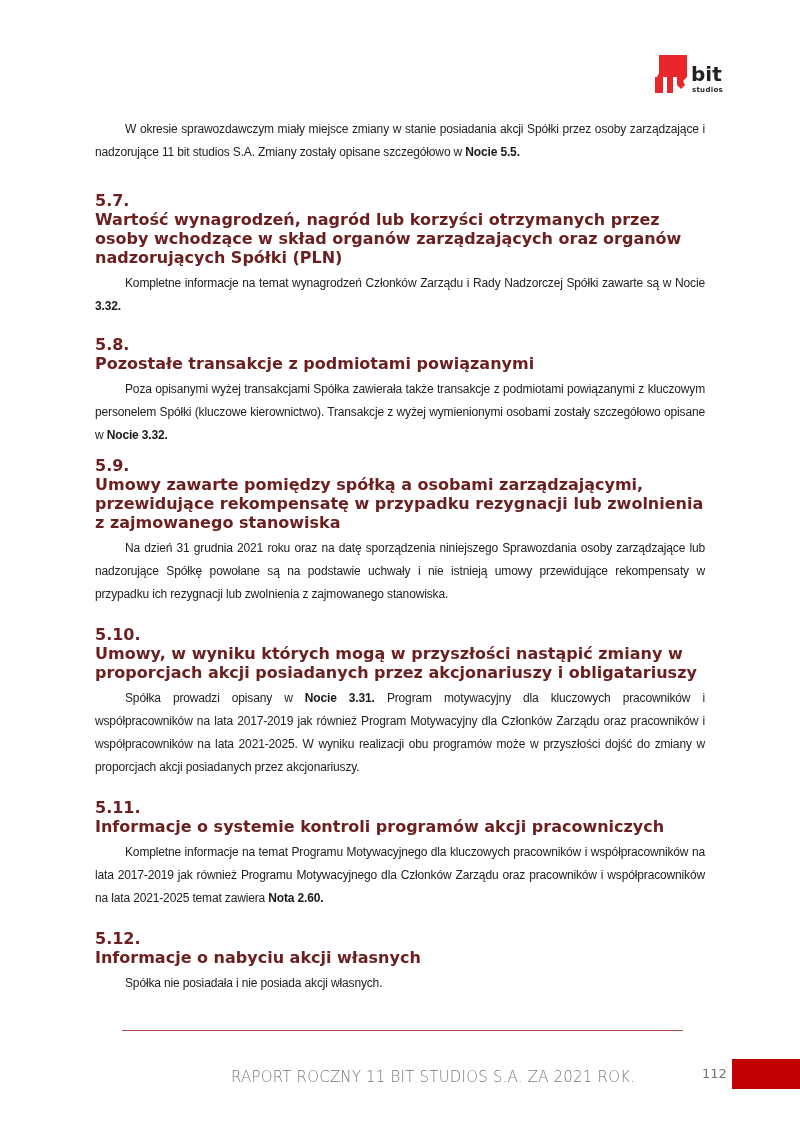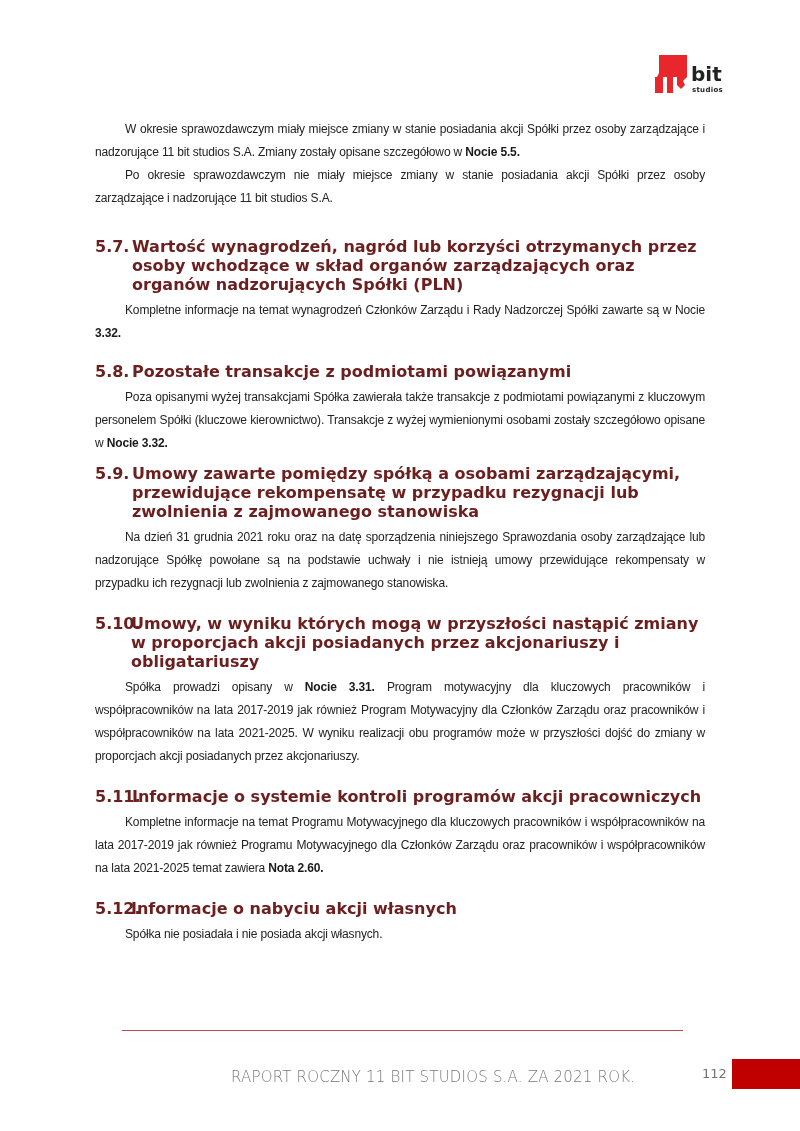--- a/index.html
+++ b/index.html
@@ -9,21 +9,21 @@
   .content { position:absolute; left:95px; top:118px; width:610px; }
   p.body { margin:0; font-size:12px; line-height:23px; text-align:justify;
            text-indent:30px; letter-spacing:-0.15px; }
   p.body b { font-weight:bold; color:#1a1a1a; }
   h2 { margin:0; color:#6b1f1f; font-family:"DejaVu Sans", sans-serif;
        font-weight:bold; font-size:16px; line-height:19px; display:flex; }
   h2 .num { flex:0 0 auto; width:37px; }
   h2 .num.wide { width:36px; }
   h2 .txt { flex:1; }
   .sec { margin-top:17px; }
-  .sec h2 { margin-bottom:5px; }
+  .sec h2 { margin-bottom:5px;flex-direction:column; }
   .footer-line { position:absolute; left:122px; top:1030px; width:561px; height:1px; background:#b74b4b; }
   .footer-text { position:absolute; left:231px; top:1068px; font-size:15px; color:#777;
                  letter-spacing:0.2px; font-family:"DejaVu Sans", sans-serif; font-weight:300; }
   .page-num { position:absolute; left:702px; top:1066px; font-size:13px; color:#737373;
               font-family:"DejaVu Sans", sans-serif; }
   .page-block { position:absolute; left:732px; top:1059px; width:68px; height:30px; background:#c00000; }
 </style>
 </head>
 <body>
 
@@ -31,21 +31,20 @@
   <svg width="80" height="44" viewBox="0 0 80 44">
     <polygon points="4,0 32,0 32,22 28,26 30,30 26,34 22,30 22,22 18,22 18,38 12,38 12,22 8,22 8,38 2,38 2,22 4,18" fill="#e8262b"></polygon>
     <polygon points="0,22 6,22 6,38 0,38" fill="#e8262b"></polygon>
     <text x="36" y="26" font-family="DejaVu Sans, sans-serif" font-weight="bold" font-size="20" fill="#222">bit</text>
     <text x="37" y="37" font-family="DejaVu Sans, sans-serif" font-weight="bold" font-size="7" fill="#222" letter-spacing="0.3">studios</text>
   </svg>
 </div>
 
 <div class="content">
   <p class="body"><span>W okresie sprawozdawczym miały miejsce zmiany w stanie posiadania akcji Spółki przez osoby zarządzające i nadzorujące 11 bit studios S.A. Zmiany zostały opisane szczegółowo w </span><b>Nocie 5.5.</b></p>
-  <p class="body"><span>Po okresie sprawozdawczym nie miały miejsce zmiany w stanie posiadania akcji Spółki przez osoby zarządzające i nadzorujące 11 bit studios S.A.</span></p>
 
   <div class="sec" style="margin-top:27px">
     <h2>
         <span class="num">5.7.</span>
         <span class="txt">Wartość wynagrodzeń, nagród lub korzyści otrzymanych przez osoby wchodzące w skład organów zarządzających oraz organów nadzorujących Spółki (PLN)</span>
       </h2>
     <p class="body"><span>Kompletne informacje na temat wynagrodzeń Członków Zarządu i Rady Nadzorczej Spółki zawarte są w Nocie </span><b>3.32.</b></p>
   </div>
 
   <div class="sec" style="">

